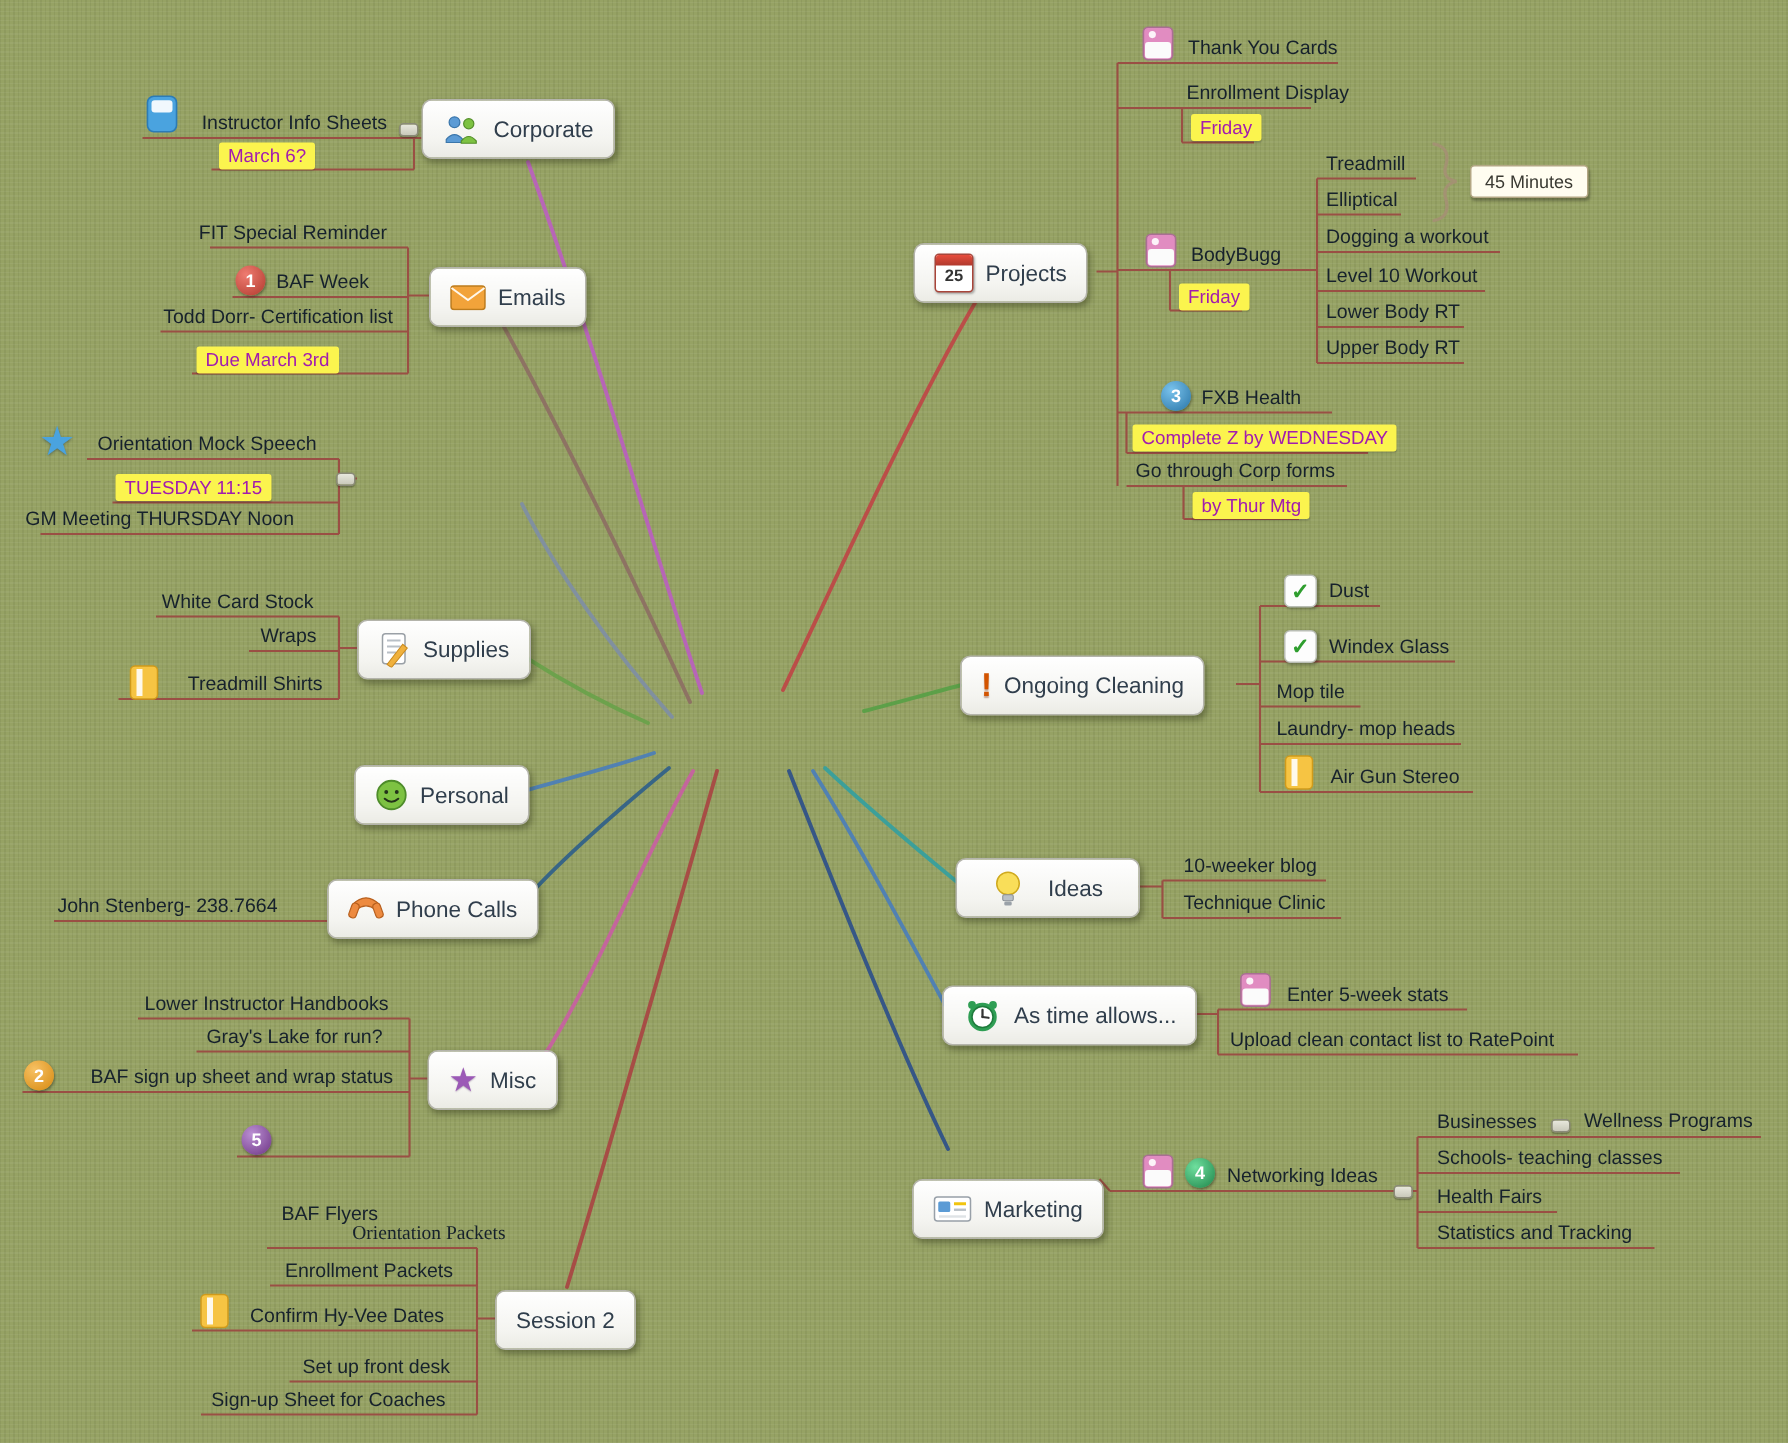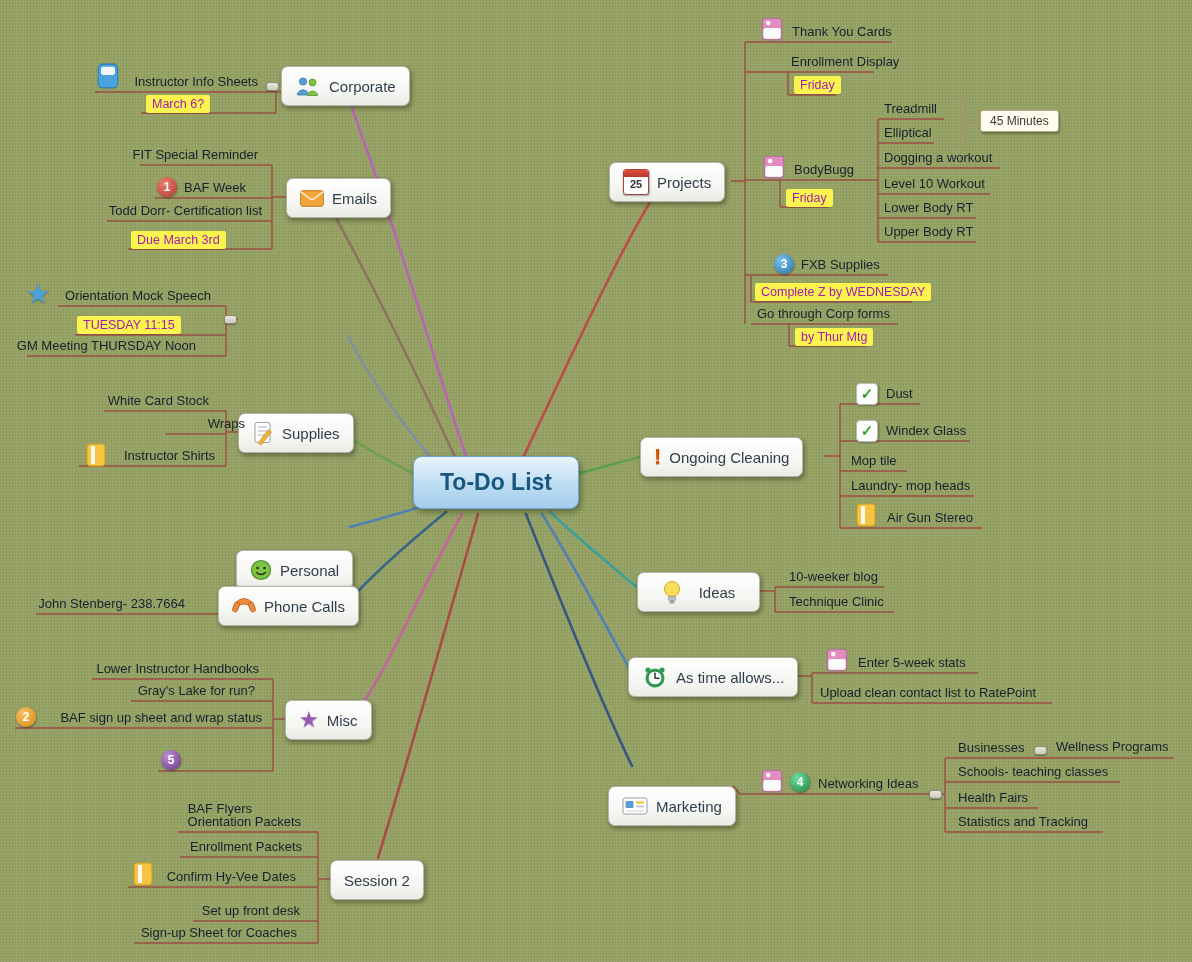--- a/index.html
+++ b/index.html
@@ -103,23 +103,20 @@
       <path d="M745,42 H892 M745,72 H874 M788,72 V95 M788,95 H836 M745,180 H878 M780,180 V207 M780,207 H828 M745,275 H888 M751,275 V302 M751,302 H912 M751,324 H898 M789,324 V346 M789,346 H866 M745,42 V324 M731,181 H745"></path>
       <path d="M878,119 V242 M878,119 H944 M878,143 H934 M878,168 H1000 M878,194 H990 M878,218 H976 M878,242 H976"></path>
       <path d="M840,404 V528 M840,404 H920 M840,441 H970 M840,471 H907 M840,496 H974 M840,528 H982 M824,456 H840"></path>
       <path d="M775,587 V612 M775,587 H884 M775,612 H894 M759,591 H775"></path>
       <path d="M812,673 V703 M812,673 H978 M812,703 H1052 M797,676 H812"></path>
       <path d="M733,786 L740,794 M740,794 H928 M928,794 H945 M945,758 V832 M945,758 H1032 M945,782 H1120 M945,808 H1038 M945,832 H1103 M1032,758 H1174"></path>
     </g>
     <path d="M956,96 Q967,98 964,110 Q961,119 971,121 Q961,123 964,133 Q967,145 956,147" fill="none" stroke="#a39272" stroke-width="2.2" stroke-linecap="round"></path>
   </svg>
 
-  <div class="central" style="left:413px;top:456px;">
-    <span>To-Do List</span>
-  </div>
 
   <div class="topic" style="left:281px;top:66px;">
     <svg class="ticon" width="26" height="20" viewBox="0 0 26 20">
       <circle cx="8" cy="5.5" r="3.6" fill="#5b9bd5" stroke="#3a76ab" stroke-width="0.8"></circle>
       <path d="M2.5,17 Q8,10.5 13.5,17 L13.5,19 L2.5,19 Z" fill="#5b9bd5" stroke="#3a76ab" stroke-width="0.8"></path>
       <circle cx="17.5" cy="6.5" r="3.4" fill="#7dc242" stroke="#548f2a" stroke-width="0.8"></circle>
       <path d="M12.5,18 Q17.5,12 22.5,18 L22.5,19.5 L12.5,19.5 Z" fill="#7dc242" stroke="#548f2a" stroke-width="0.8"></path>
     </svg>
     <span class="tlabel">Corporate</span>
   </div>
@@ -137,21 +134,21 @@
     <svg class="ticon" width="22" height="24" viewBox="0 0 22 24">
       <rect x="3" y="1.5" width="15" height="20" rx="2" fill="#ffffff" stroke="#9aa0a6" stroke-width="1"></rect>
       <line x1="6" y1="6" x2="15" y2="6" stroke="#b9c0c7" stroke-width="1.2"></line>
       <line x1="6" y1="10" x2="15" y2="10" stroke="#b9c0c7" stroke-width="1.2"></line>
       <line x1="6" y1="14" x2="12" y2="14" stroke="#b9c0c7" stroke-width="1.2"></line>
       <path d="M6,22 L16.5,8.5 L19.5,11 L9,24 Z" fill="#f0b13d" stroke="#c98a1e" stroke-width="0.7"></path>
     </svg>
     <span class="tlabel">Supplies</span>
   </div>
 
-  <div class="topic" style="left:236px;top:510px;margin-top:40px;">
+  <div class="topic" style="left:236px;top:510px;">
     <svg class="ticon" width="22" height="22" viewBox="0 0 22 22">
       <circle cx="11" cy="11" r="9.5" fill="#7dc242" stroke="#4e8c2a" stroke-width="1.2"></circle>
       <circle cx="7.5" cy="9" r="1.3" fill="#23321a"></circle>
       <circle cx="14.5" cy="9" r="1.3" fill="#23321a"></circle>
       <path d="M6.5,13.5 Q11,17.5 15.5,13.5" stroke="#23321a" stroke-width="1.4" fill="none" stroke-linecap="round"></path>
     </svg>
     <span class="tlabel">Personal</span>
   </div>
 
   <div class="topic" style="left:218px;top:586px;">
@@ -234,37 +231,37 @@
   <div class="sub" style="right:946px;top:180px;">BAF Week</div>
   <div class="sub" style="right:930px;top:203px;">Todd Dorr- Certification list</div>
   <div class="sub yellow" style="left:131px;top:231px;">Due March 3rd</div>
 
   <div class="bigstar" style="left:26px;top:281px;">★</div>
   <div class="sub" style="right:981px;top:288px;">Orientation Mock Speech</div>
   <div class="sub yellow" style="left:77px;top:316px;">TUESDAY 11:15</div>
   <div class="sub" style="right:996px;top:338px;">GM Meeting THURSDAY Noon</div>
 
   <div class="sub" style="right:983px;top:393px;">White Card Stock</div>
-  <div class="sub" style="right:947px;top:416px;">Wraps</div>
+  <div class="sub" style="right:981px;top:416px;">Wraps</div>
   <svg class="abs" style="left:84px;top:442px;" width="24" height="26" viewBox="0 0 22 26">
     <rect x="2" y="2" width="18" height="22" rx="3" fill="#f6c443" stroke="#cf9a1b" stroke-width="1"></rect>
     <rect x="6" y="4" width="4" height="18" fill="#ffffff" opacity="0.9"></rect>
   </svg>
-  <div class="sub" style="right:977px;top:448px;">Instructor Shirts</div>
+  <div class="sub" style="right:977px;top:448px;">Treadmill Shirts</div>
 
   <div class="sub" style="right:1007px;top:596px;">John Stenberg- 238.7664</div>
 
   <div class="sub" style="right:933px;top:661px;">Lower Instructor Handbooks</div>
   <div class="sub" style="right:937px;top:683px;">Gray's Lake for run?</div>
   <div class="marker m2" style="left:16px;top:707px;">2</div>
   <div class="sub" style="right:930px;top:710px;">BAF sign up sheet and wrap status</div>
   <div class="marker m5" style="left:161px;top:750px;">5</div>
   <div class="sub" style="right:940px;top:753px;margin-top:48px;">BAF Flyers</div>
 
-  <div class="sub" style="right:891px;top:814px;">Orientation Packets</div>
+  <div class="sub" style="right:855px;top:814px;font-family:Liberation Serif, serif;">Orientation Packets</div>
   <div class="sub" style="right:890px;top:839px;">Enrollment Packets</div>
   <svg class="abs" style="left:131px;top:861px;" width="24" height="26" viewBox="0 0 22 26">
     <rect x="2" y="2" width="18" height="22" rx="3" fill="#f6c443" stroke="#cf9a1b" stroke-width="1"></rect>
     <rect x="6" y="4" width="4" height="18" fill="#ffffff" opacity="0.9"></rect>
   </svg>
   <div class="sub" style="right:896px;top:869px;">Confirm Hy-Vee Dates</div>
   <div class="sub" style="right:892px;top:903px;">Set up front desk</div>
   <div class="sub" style="right:895px;top:925px;">Sign-up Sheet for Coaches</div>
 
   <svg class="abs" style="left:760px;top:16px;" width="24" height="26" viewBox="0 0 22 24">
@@ -286,21 +283,21 @@
 
   <div class="sub" style="left:884px;top:101px;">Treadmill</div>
   <div class="sub" style="left:884px;top:125px;">Elliptical</div>
   <div class="sub" style="left:884px;top:150px;">Dogging a workout</div>
   <div class="sub" style="left:884px;top:176px;">Level 10 Workout</div>
   <div class="sub" style="left:884px;top:200px;">Lower Body RT</div>
   <div class="sub" style="left:884px;top:224px;">Upper Body RT</div>
   <div class="callout" style="left:980px;top:110px;">45 Minutes</div>
 
   <div class="marker m3" style="left:774px;top:254px;">3</div>
-  <div class="sub" style="left:801px;top:257px;">FXB Supplies</div>
+  <div class="sub" style="left:801px;top:257px;">FXB Health</div>
   <div class="sub yellow" style="left:755px;top:283px;">Complete Z by WEDNESDAY</div>
   <div class="sub" style="left:757px;top:306px;">Go through Corp forms</div>
   <div class="sub yellow" style="left:795px;top:328px;">by Thur Mtg</div>
 
   <div class="check" style="left:856px;top:383px;">✓</div>
   <div class="sub" style="left:886px;top:386px;">Dust</div>
   <div class="check" style="left:856px;top:420px;">✓</div>
   <div class="sub" style="left:886px;top:423px;">Windex Glass</div>
   <div class="sub" style="left:851px;top:453px;">Mop tile</div>
   <div class="sub" style="left:851px;top:478px;">Laundry- mop heads</div>

